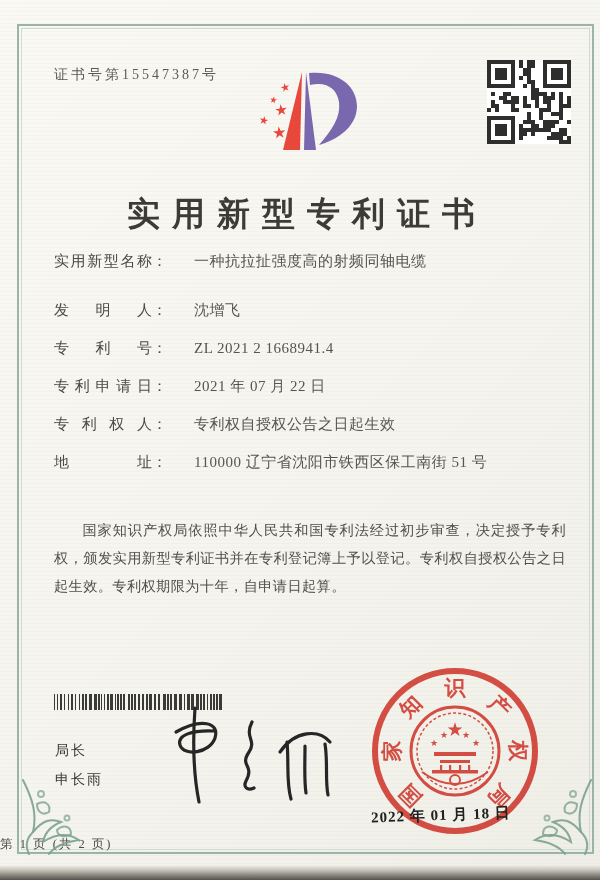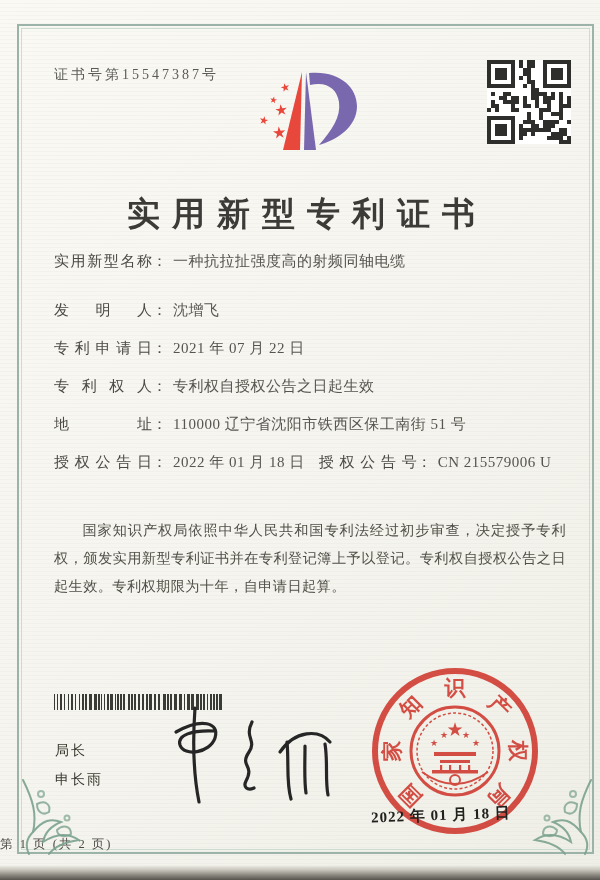--- a/index.html
+++ b/index.html
@@ -17,21 +17,21 @@
   .cert-no{position:absolute;left:54px;top:66px;font-size:14px;letter-spacing:3px;color:#5b5b55;}
   .logo{position:absolute;left:233px;top:58px;width:134px;height:110px;}
   .qr{position:absolute;left:487px;top:60px;width:84px;height:84px;}
   .title{position:absolute;left:0;right:0;top:176px;text-align:center;
          font-size:33px;font-weight:700;letter-spacing:12px;color:#3c3b38;margin-top:16px;}
   .fields{position:absolute;left:54px;top:250px;right:40px;font-size:15px;}
   .frow{line-height:22px;margin-bottom:16px;white-space:nowrap;}
   .frow.first{margin-bottom:27px;}
   .flabel{display:inline-block;width:98px;text-align:justify;text-align-last:justify;color:#4b4a45;}
   .fcolon{display:inline-block;color:#4b4a45;margin-right:6px;}
-  .fvalue{color:#56554e;letter-spacing:.5px;}
+  .fvalue{color:#56554e;letter-spacing:.5px;margin-left:21px;}
   .pair2{margin-left:14px;}
   .body-text{position:absolute;left:54px;right:48px;top:516px;font-size:14.2px;
              line-height:28px;color:#504f47;text-align:justify;letter-spacing:.4px;}
   .body-text p{margin:0;text-indent:2em;}
   .barcode{position:absolute;left:54px;top:694px;width:170px;height:16px;}
   .officer{position:absolute;left:55px;top:736px;font-size:14px;color:#39382f;letter-spacing:2px;line-height:29px;}
   .signature{position:absolute;left:146px;top:700px;width:210px;height:112px;}
   .seal{position:absolute;left:366px;top:664px;width:178px;height:178px;opacity:.88;mix-blend-mode:multiply;}
   .seal-date{position:absolute;left:371px;top:806px;font-size:15px;color:#20201d;
              letter-spacing:1px;transform:rotate(-2deg);z-index:5;font-weight:600;}
@@ -204,30 +204,30 @@
   <div class="title">实用新型专利证书</div>
 
   <div class="fields">
     <div class="frow first">
       <span class="flabel">实用新型名称</span><span class="fcolon">：</span><span class="fvalue">一种抗拉扯强度高的射频同轴电缆</span>
     </div>
     <div class="frow">
       <span class="flabel">发明人</span><span class="fcolon">：</span><span class="fvalue">沈增飞</span>
     </div>
     <div class="frow">
+      <span class="flabel">专利号</span><span class="fcolon">：</span><span class="fvalue">ZL 2021 2 1668941.4</span>
+    </div>
+    <div class="frow">
       <span class="flabel">专利申请日</span><span class="fcolon">：</span><span class="fvalue">2021 年 07 月 22 日</span>
     </div>
     <div class="frow">
       <span class="flabel">专利权人</span><span class="fcolon">：</span><span class="fvalue">专利权自授权公告之日起生效</span>
     </div>
     <div class="frow">
       <span class="flabel">地址</span><span class="fcolon">：</span><span class="fvalue">110000 辽宁省沈阳市铁西区保工南街 51 号</span>
-    </div>
-    <div class="frow">
-      <span class="flabel">授权公告日</span><span class="fcolon">：</span><span class="fvalue">2022 年 01 月 18 日</span><span class="flabel pair2">授权公告号</span><span class="fcolon">：</span><span class="fvalue">CN 215579006 U</span>
     </div>
   </div>
 
   <div class="body-text">
     <p>国家知识产权局依照中华人民共和国专利法经过初步审查，决定授予专利权，颁发实用新型专利证书并在专利登记簿上予以登记。专利权自授权公告之日起生效。专利权期限为十年，自申请日起算。</p>
   </div>
 
   <div class="barcode">
     <svg id="bar-svg" viewBox="0 0 170 16" width="170" height="16">
         <rect x="0" y="0" width="1" height="16" fill="#3a3a37"></rect>

